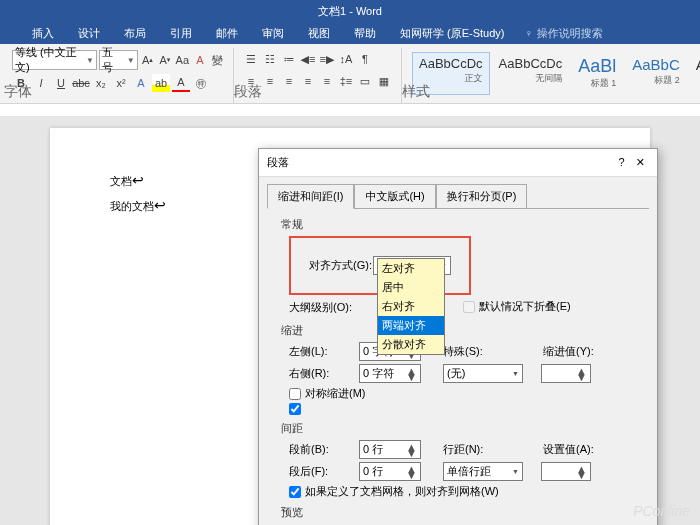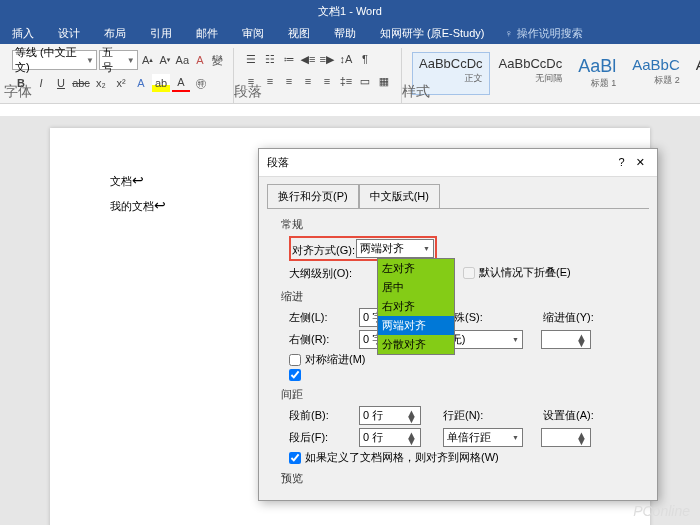--- a/index.html
+++ b/index.html
@@ -1,18 +1,18 @@
 <!DOCTYPE html>
 <html><head>
 <meta charset="utf-8">
 <style>
 *{margin:0;padding:0;box-sizing:border-box;font-family:"Microsoft YaHei","Segoe UI",sans-serif;font-size:11px}
 body{background:#fff;width:700px;height:525px;overflow:hidden;position:relative}
 .titlebar{background:#2b579a;color:#fff;height:22px;display:flex;align-items:center;justify-content:center;font-size:11px}
-.tabs{background:#2b579a;color:#fff;height:22px;display:flex;align-items:center;padding-left:0}
+.tabs{background:#2b579a;color:#fff;height:22px;display:flex;align-items:center;padding-left:20px}
 .tab{padding:3px 12px;cursor:pointer;font-size:11px}
 .tellme{color:#c5d8f0;margin-left:8px;display:flex;align-items:center;gap:4px}
 .ribbon{background:#f3f3f3;border-bottom:1px solid #d4d4d4;height:60px;display:flex;padding:4px 0 0 4px}
 .rgroup{border-right:1px solid #d4d4d4;padding:2px 8px;display:flex;flex-direction:column;position:relative}
 .rgroup-title{position:absolute;bottom:2px;left:0;right:0;text-align:left;font-size:14px;color:#666}
 .fontrow{display:flex;align-items:center;gap:2px;margin-bottom:4px}
 .combo{border:1px solid #ababab;background:#fff;height:20px;display:flex;align-items:center;padding:0 2px;font-size:11px}
 .combo .dd{margin-left:4px;color:#666;font-size:8px}
 .btn{width:18px;height:18px;display:inline-flex;align-items:center;justify-content:center;color:#444;cursor:pointer;font-size:11px}
 .pgroup{display:flex;align-items:center;gap:1px}
@@ -34,22 +34,22 @@
 .sect{margin-bottom:6px}
 .sect-label{font-size:11px;color:#333;margin-bottom:4px}
 .frow{display:flex;align-items:center;gap:6px;margin-bottom:3px;margin-left:8px}
 .flabel{width:64px;text-align:left;font-size:11px}
 .fselect{border:1px solid #7a7a7a;background:#fff;height:19px;width:78px;display:flex;align-items:center;padding:0 3px;font-size:11px;justify-content:space-between}
 .fselect .dd{font-size:7px;color:#555}
 .spinner{border:1px solid #7a7a7a;background:#fff;height:19px;width:62px;display:flex;align-items:center;padding:0 3px;font-size:11px;justify-content:space-between}
 .spinbtns{display:flex;flex-direction:column;line-height:6px;font-size:7px;color:#555}
 .chk{display:flex;align-items:center;gap:4px;font-size:11px;margin-left:8px;margin-bottom:2px}
 .chk input{width:12px;height:12px}
-.highlight-box{border:2px solid #e74c3c;padding:1px;display:inline-flex;align-items:flex-end}
-.dropdown-open{position:absolute;top:41px;left:96px;background:#84cc16;border:1px solid #7a7a7a;width:78px;z-index:10}
+.highlight-box{border:2px solid #e74c3c;padding:18px;display:inline-flex;align-items:center}
+.dropdown-open{position:absolute;top:41px;left:96px;background:#fef9c3;border:1px solid #7a7a7a;width:68px;z-index:10}
 .dropdown-open div{padding:2px 4px;font-size:11px;cursor:pointer}
 .dropdown-open div.sel{background:#0078d7;color:#fff}
 .watermark{position:absolute;bottom:6px;right:10px;color:#ddd;font-size:14px;font-style:italic;pointer-events:none}
 </style>
 </head>
 <body>
 
 <div class="titlebar">
     <span>文档1 - Word</span>
   </div>
@@ -163,22 +163,23 @@
     <div class="doc-text"><span>我的文档</span>↩</div>
   </div>
 </div>
 
 <div class="dialog">
   <div class="dlg-title">
     <span>段落</span>
     <span><span class="dlg-close">?</span> <span class="dlg-close">✕</span></span>
   </div>
   <div class="dlg-tabs">
+    <div class="dlg-tab active">缩进和间距(I)</div>
+    <div class="dlg-tab">中文版式(H)</div>
     <div class="dlg-tab">换行和分页(P)</div>
-    <div class="dlg-tab">中文版式(H)</div>
   </div>
   <div class="dlg-body">
     <div class="sect" style="position:relative">
       <div class="sect-label">常规</div>
       <div class="frow">
         <span class="highlight-box">
           <span class="flabel">对齐方式(G):</span>
           <span class="fselect">
               <span>两端对齐</span>
               <span class="dd">▼</span>

